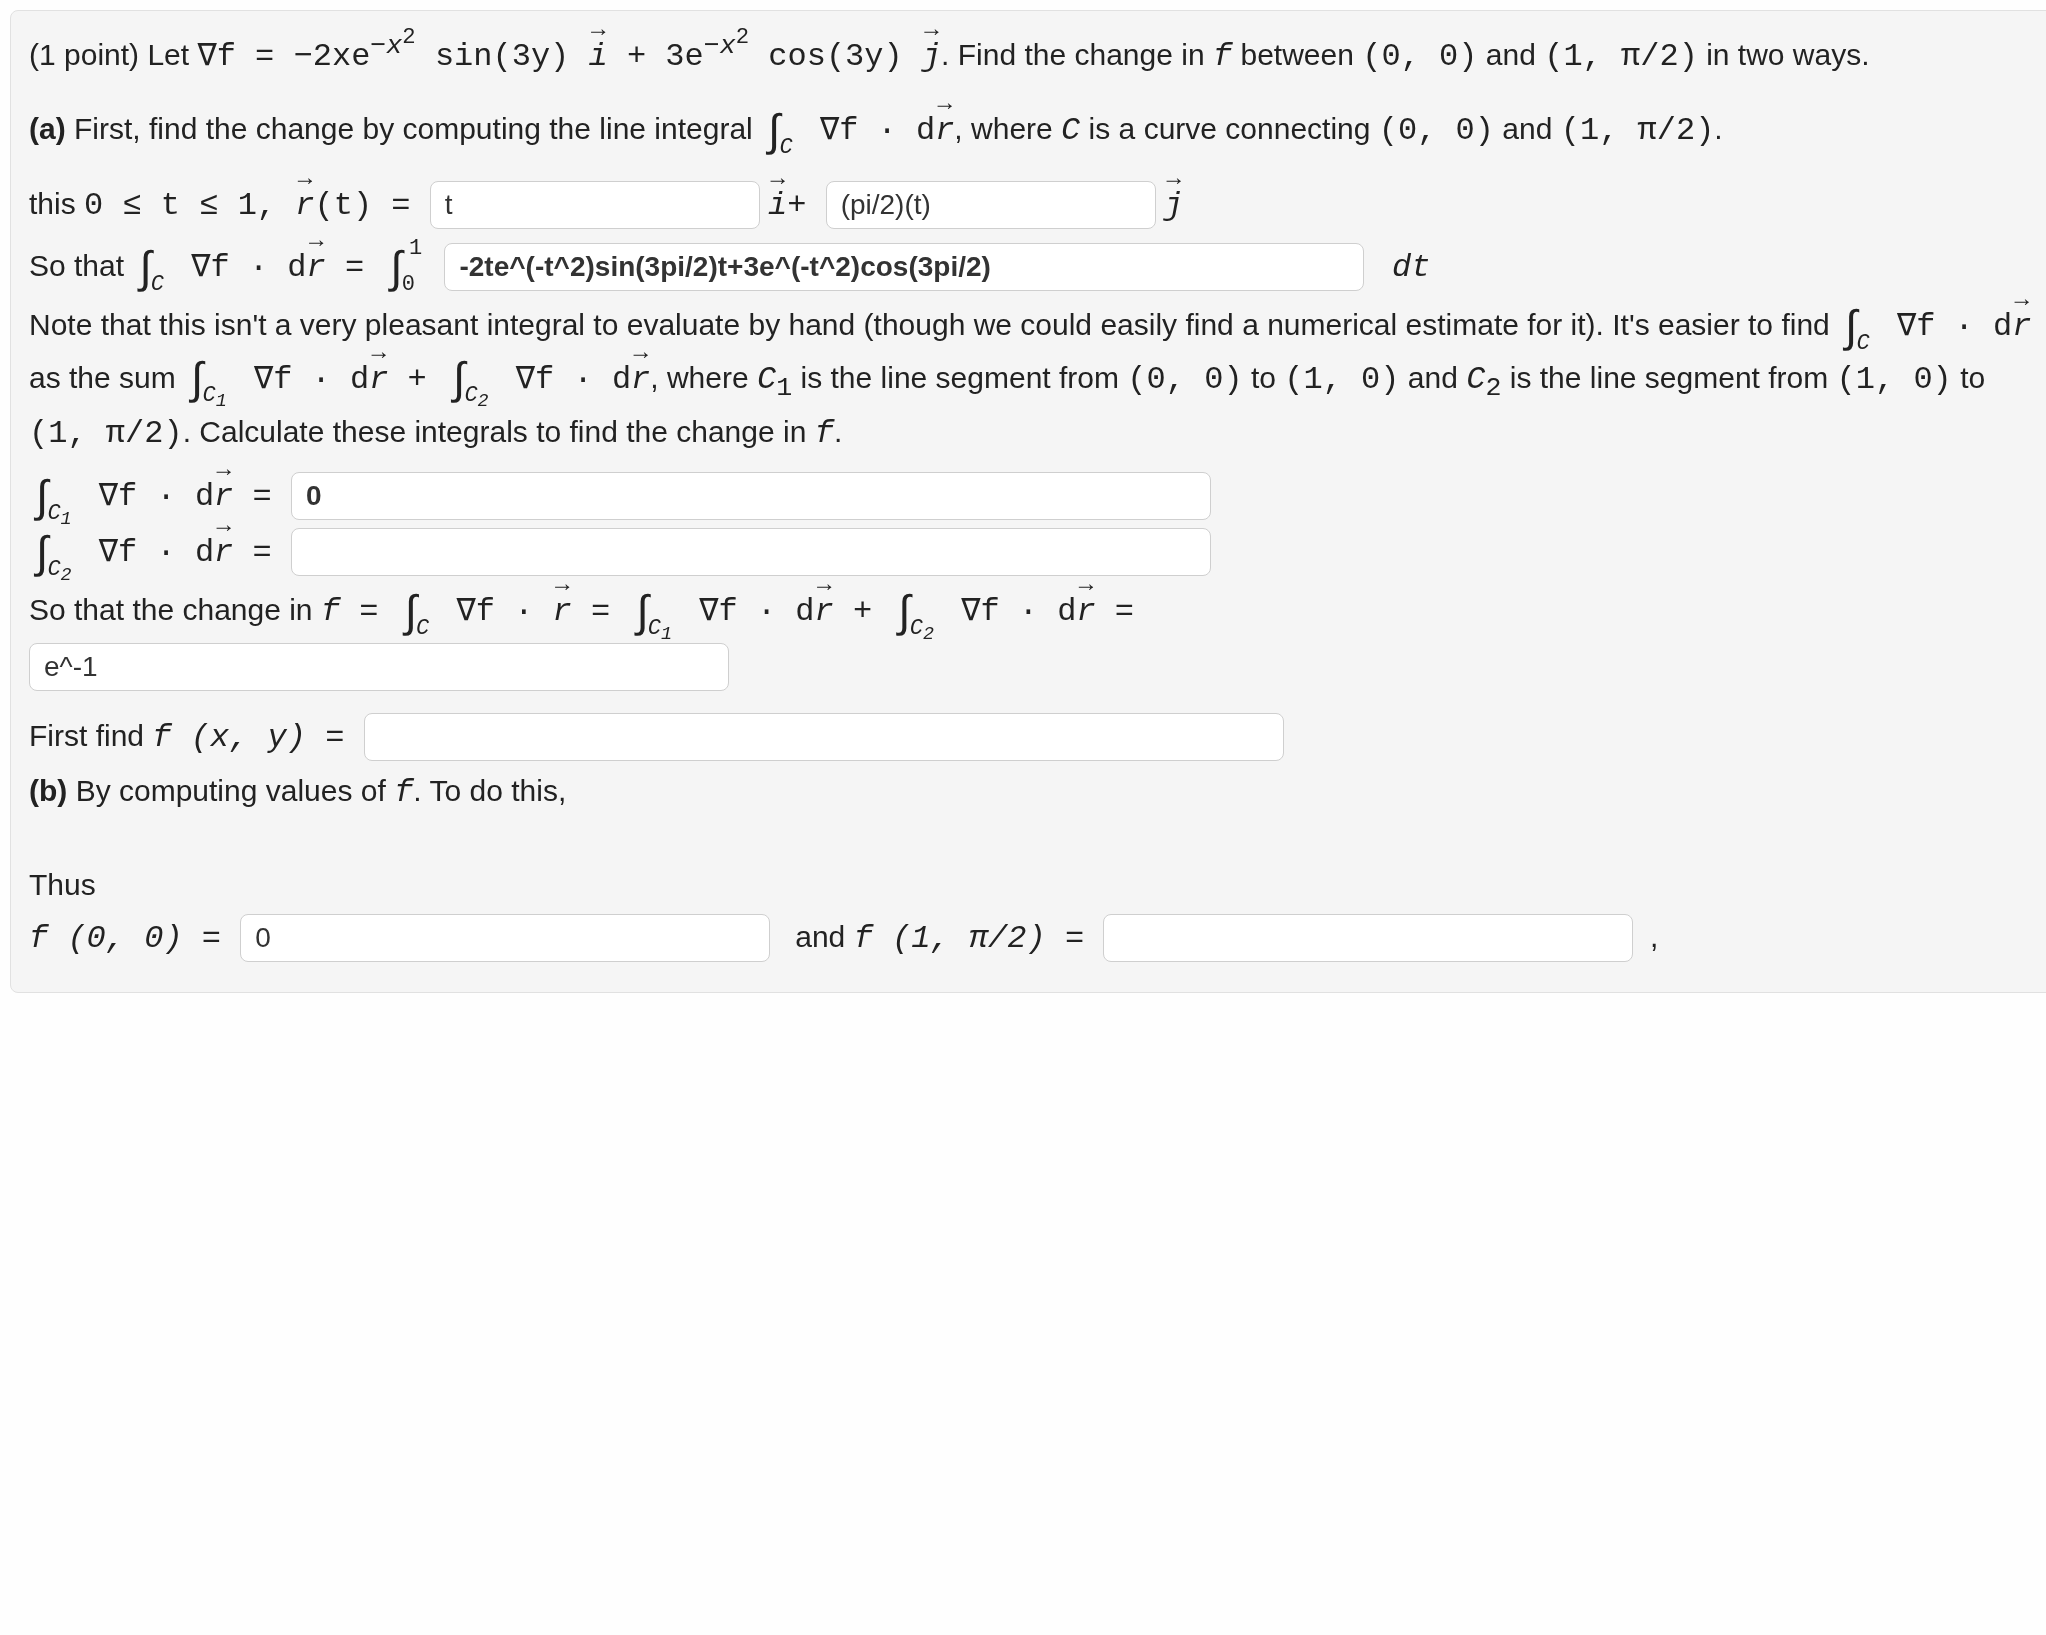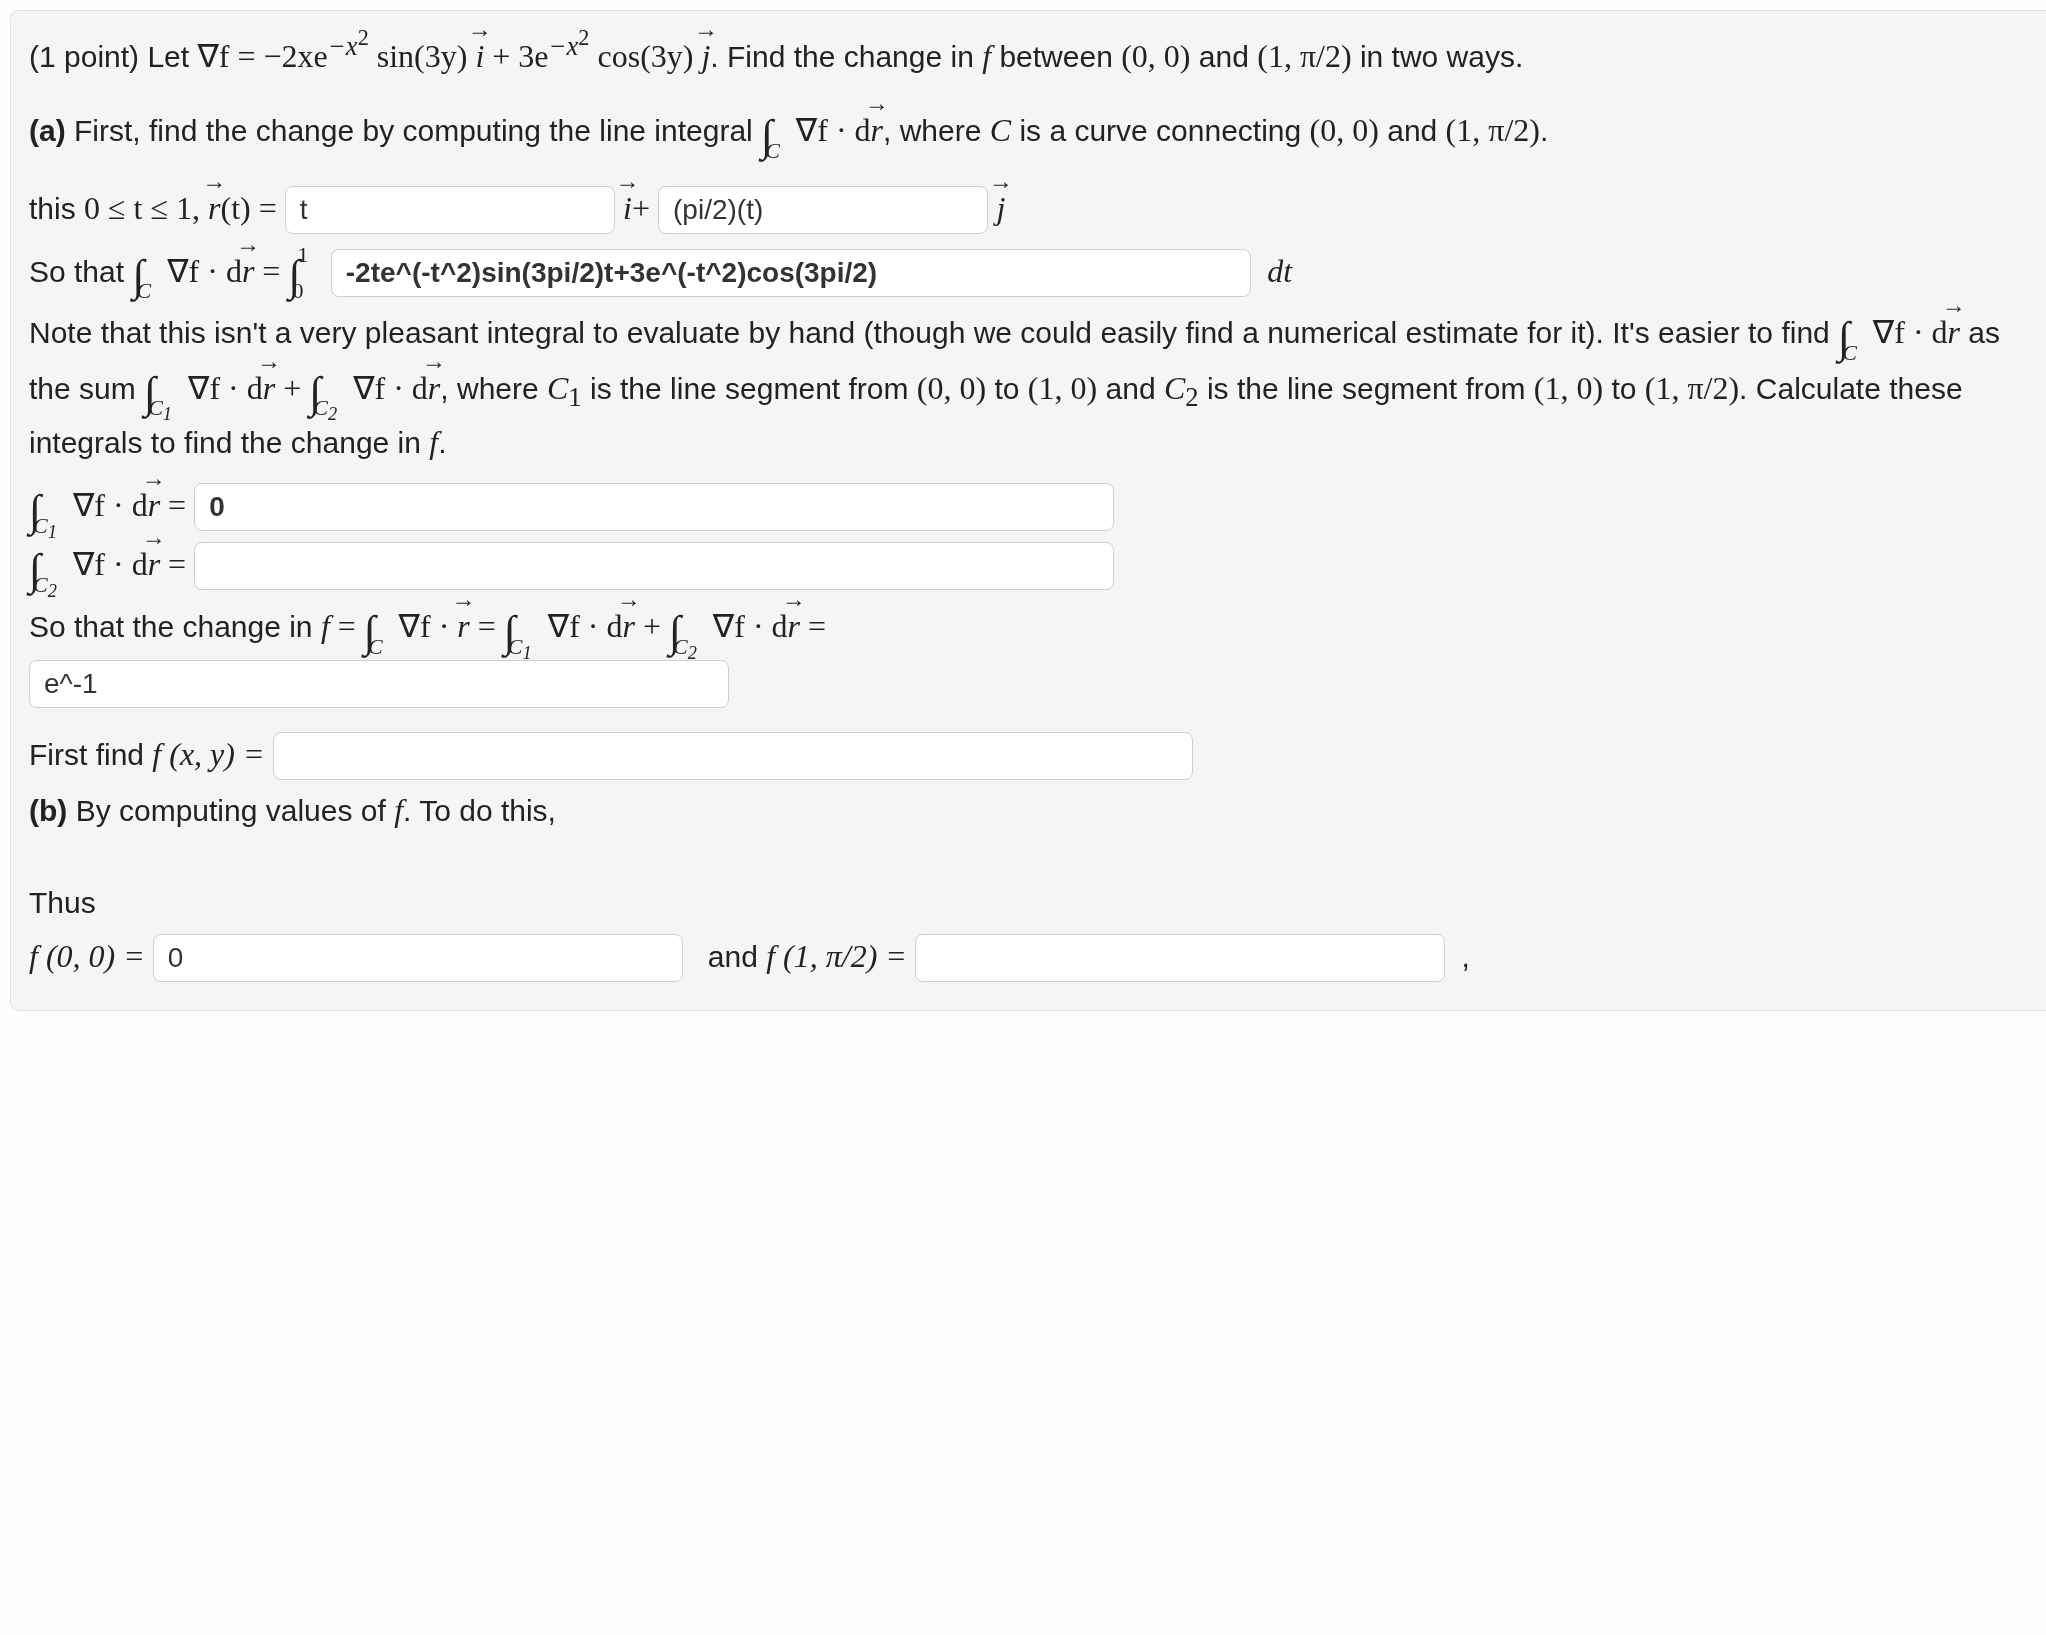--- a/index.html
+++ b/index.html
@@ -27,21 +27,21 @@
     border-radius:8px;
     padding:7px 14px;
     color:#333;
     vertical-align:baseline;
   }
   input.sm{width:300px;}
   input.lg{width:800px;}
   input.xl{width:890px;font-weight:bold;}
   input.ans{width:670px;}
   .math{
-    font-family:Liberation Serif, serif;
+    font-family:Liberation Mono, monospace;
     font-size:32px;
     white-space:nowrap;
   }
   .mathi{font-style:italic;}
   .vec{position:relative;display:inline-block;padding-top:3px;}
   .vec::after{
     content:"\2192";
     position:absolute;
     left:50%;top:-18px;
     transform:translateX(-50%);

